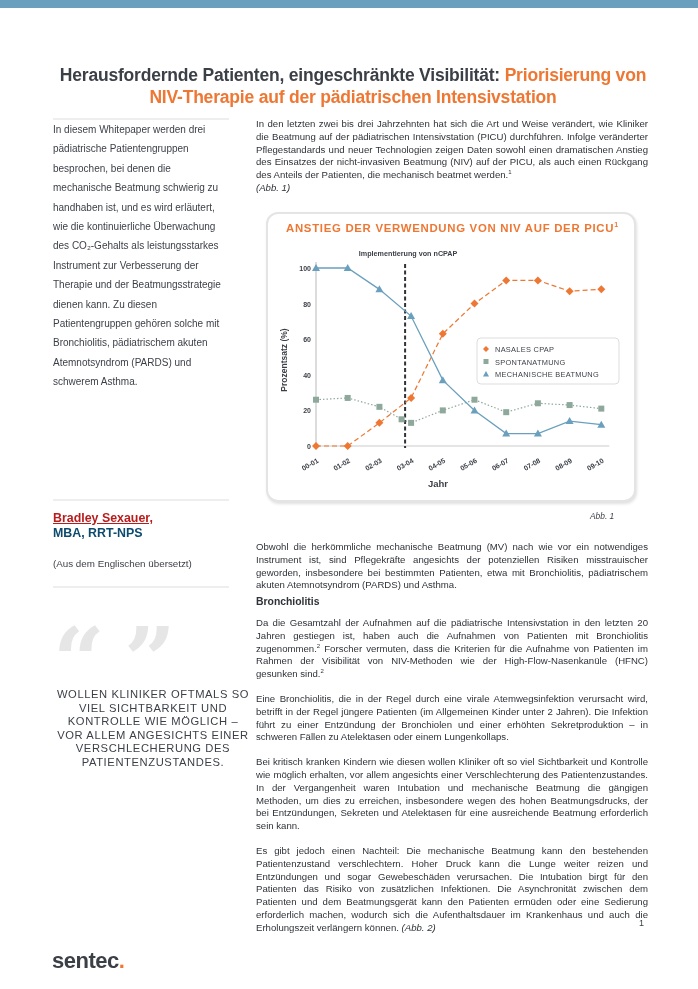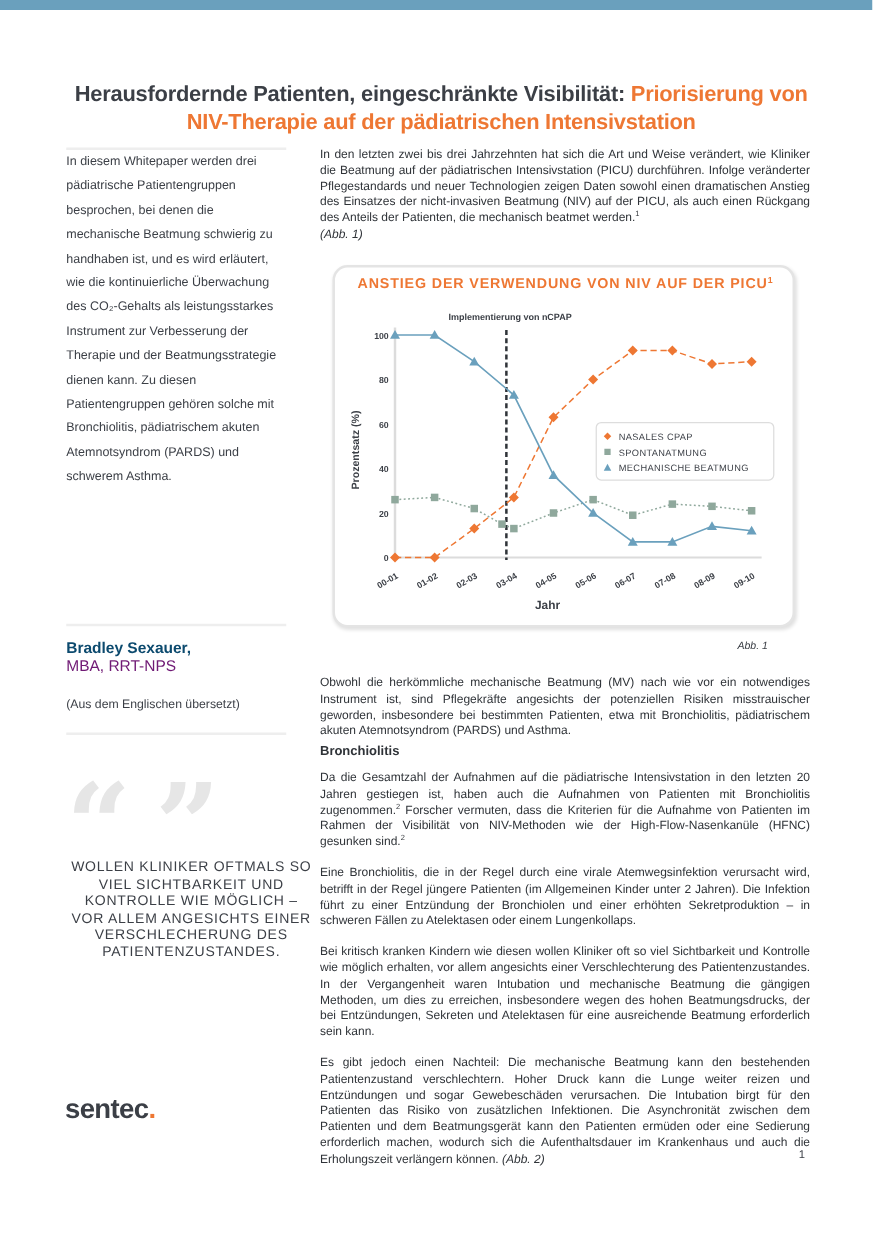--- a/index.html
+++ b/index.html
@@ -5,37 +5,37 @@
   * { box-sizing: border-box; margin: 0; padding: 0; }
   html, body { width: 698px; height: 989px; background: #ffffff; overflow: hidden; }
   body { position: relative; font-family: "Liberation Sans", sans-serif; color: #3b3f46; }
   .topbar { position: absolute; left: 0; top: 0; width: 698px; height: 8px; background: #6aa0bd; }
   .title { position: absolute; left: 53px; top: 64px; width: 600px; font-size: 17.5px; font-weight: bold; line-height: 22px; color: #3b3f46; letter-spacing: -0.2px; text-align: center; }
   .title .accent { color: #ee7733; }
   .sidebar { position: absolute; left: 53px; top: 118px; width: 176px; }
   .sidebar .rule { height: 2px; background: #eeeeee; }
   .intro { font-size: 10px; line-height: 19.4px; color: #3b3f46; }
   .author { position: absolute; left: 53px; top: 499px; width: 176px; }
-  .author-name { font-size: 12.4px; font-weight: bold; color: #0c4a6e; line-height: 15px; }
-  .author-cred { font-size: 12.4px; color: #701a75; line-height: 15px; }
+  .author-name { font-size: 12.4px; font-weight: bold; color: #b91c1c; line-height: 15px; text-decoration: underline; }
+  .author-cred { font-size: 12.4px; color: #0c4a6e; line-height: 15px; font-weight: bold; }
   .translated { margin-top: 17px; font-size: 9.8px; color: #3b3f46; }
   .author .rule { margin-top: 17px; height: 2px; background: #eeeeee; }
   .quote { position: absolute; left: 53px; top: 630px; width: 200px; }
   .quote-mark { font-family: "DejaVu Serif", serif; font-size: 90px; font-weight: bold; color: #e6e6e6; line-height: 60px; height: 58px; letter-spacing: -6px; }
   .quote-lead { margin-top: 12px; font-size: 11.2px; font-weight: bold; color: #ee7733; letter-spacing: 0.6px; line-height: 13.6px; }
   .quote-body { font-size: 11.2px; color: #3b3f46; letter-spacing: 0.6px; line-height: 13.6px; text-align: center; }
   .main { position: absolute; left: 256px; width: 392px; font-size: 9.6px; line-height: 12.8px; color: #2f3338; text-align: justify; }
   .main p { margin-bottom: 12px; }
   .main i { font-style: italic; }
   .main sup { font-size: 6px; vertical-align: super; line-height: 0; }
   .chart-box { position: absolute; left: 266px; top: 212px; width: 370px; height: 290px; border: 2px solid #e4e4e4; border-radius: 12px; box-shadow: 1px 2px 3px rgba(0,0,0,0.12); background: #fff; }
   .chart-title { position: absolute; left: 286px; top: 221px; font-size: 11.4px; font-weight: bold; color: #ee7733; letter-spacing: 0.7px; }
   .abb { position: absolute; left: 590px; top: 511px; font-size: 8.4px; font-style: italic; color: #3b3f46; }
   .bronch-head { position: absolute; left: 256px; top: 596px; font-size: 10.4px; font-weight: bold; color: #2f3338; }
-  .logo { position: absolute; left: 52px; top: 874px; font-size: 22px; font-weight: bold; color: #3b3f46; letter-spacing: -0.5px; }
+  .logo { position: absolute; left: 52px; top: 948px; font-size: 22px; font-weight: bold; color: #3b3f46; letter-spacing: -0.5px; }
   .logo .dot { color: #ee7733; }
   .pagenum { position: absolute; left: 639px; top: 918px; font-size: 9px; color: #3b3f46; }
   svg text { font-family: "Liberation Sans", sans-serif; }
 </style>
 </head>
 <body>
 
 <div class="topbar"></div>
 
 <h1 class="title">

